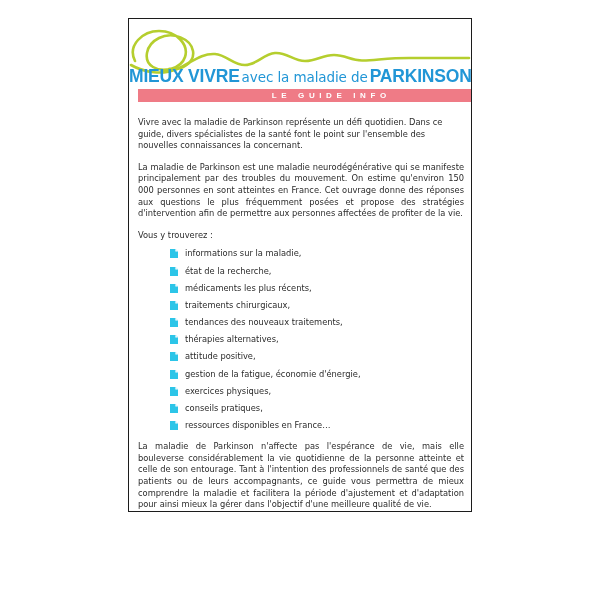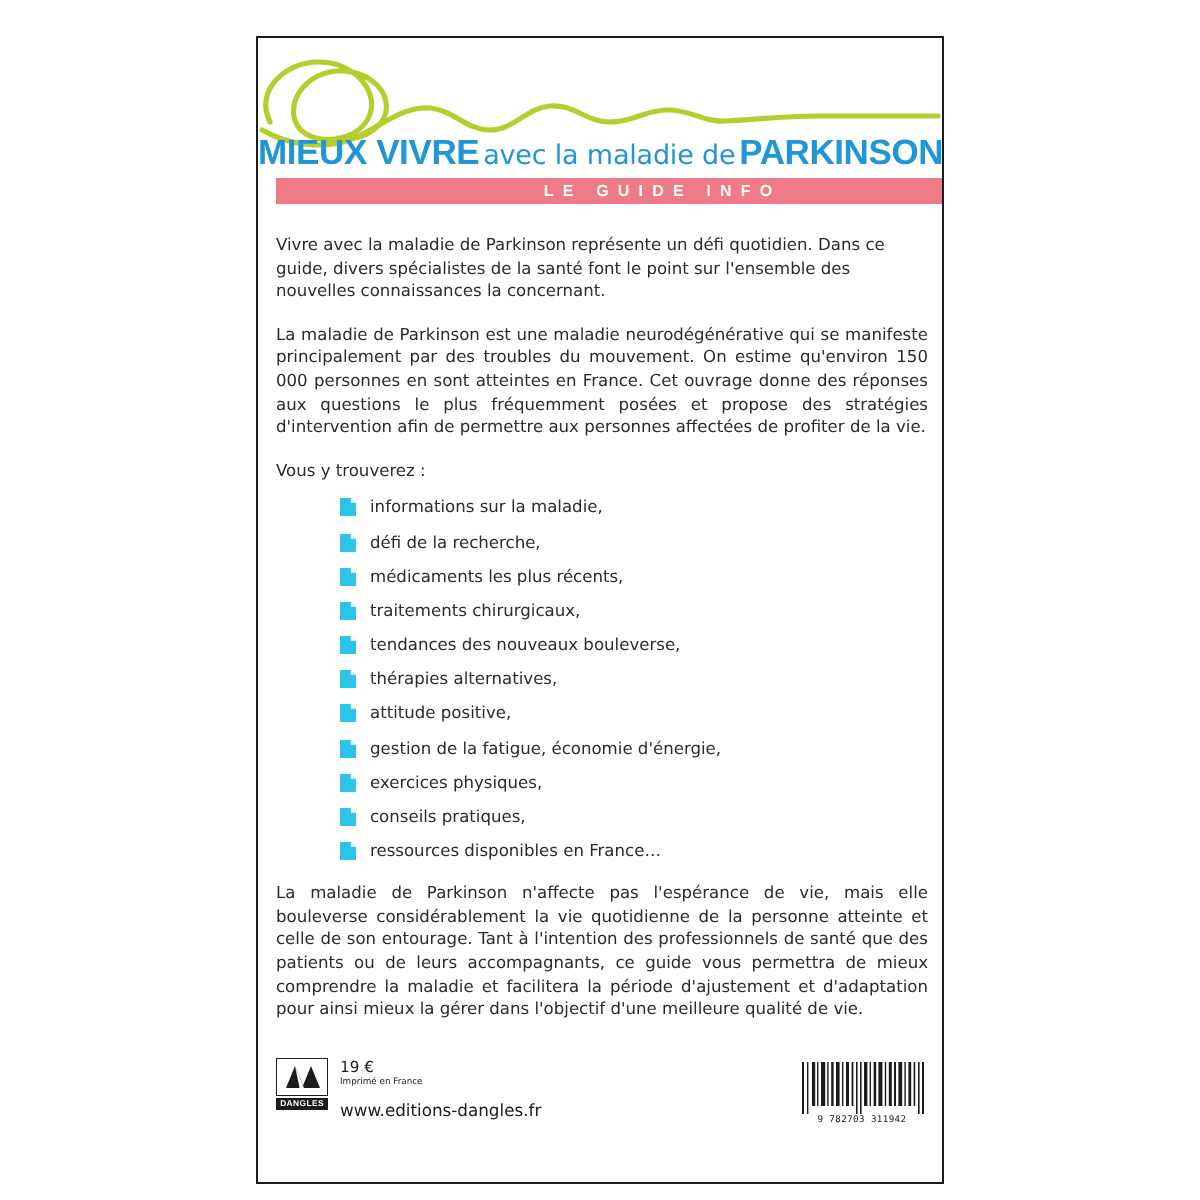--- a/index.html
+++ b/index.html
@@ -20,21 +20,21 @@
     width: 600px;
     height: 600px;
     background: #ffffff;
   }
 
   #cover {
     position: absolute;
     left: 128px;
     top: 18px;
     width: 344px;
-    height: 574px;
+    height: 494px;
     background: #ffffff;
     border: 1px solid #1c1c1c;
     box-sizing: border-box;
     overflow: hidden;
   }
 
   
   .masthead {
     position: relative;
     height: 88px;
@@ -262,42 +262,42 @@
             <path d="M0 0 H5.4 L8 2.4 V9 H0 Z" fill="#2cc5e8"></path>
             <path d="M5.4 0 L8 2.4 H5.4 Z" fill="#ffffff"></path>
           </svg>
           <span>informations sur la maladie,</span>
         </li>
         <li>
           <svg class="bullet-doc" viewBox="0 0 8 9">
             <path d="M0 0 H5.4 L8 2.4 V9 H0 Z" fill="#2cc5e8"></path>
             <path d="M5.4 0 L8 2.4 H5.4 Z" fill="#ffffff"></path>
           </svg>
-          <span>défi de la recherche,</span>
+          <span>état de la recherche,</span>
         </li>
         <li>
           <svg class="bullet-doc" viewBox="0 0 8 9">
             <path d="M0 0 H5.4 L8 2.4 V9 H0 Z" fill="#2cc5e8"></path>
             <path d="M5.4 0 L8 2.4 H5.4 Z" fill="#ffffff"></path>
           </svg>
           <span>médicaments les plus récents,</span>
         </li>
         <li>
           <svg class="bullet-doc" viewBox="0 0 8 9">
             <path d="M0 0 H5.4 L8 2.4 V9 H0 Z" fill="#2cc5e8"></path>
             <path d="M5.4 0 L8 2.4 H5.4 Z" fill="#ffffff"></path>
           </svg>
           <span>traitements chirurgicaux,</span>
         </li>
         <li>
           <svg class="bullet-doc" viewBox="0 0 8 9">
             <path d="M0 0 H5.4 L8 2.4 V9 H0 Z" fill="#2cc5e8"></path>
             <path d="M5.4 0 L8 2.4 H5.4 Z" fill="#ffffff"></path>
           </svg>
-          <span>tendances des nouveaux bouleverse,</span>
+          <span>tendances des nouveaux traitements,</span>
         </li>
         <li>
           <svg class="bullet-doc" viewBox="0 0 8 9">
             <path d="M0 0 H5.4 L8 2.4 V9 H0 Z" fill="#2cc5e8"></path>
             <path d="M5.4 0 L8 2.4 H5.4 Z" fill="#ffffff"></path>
           </svg>
         </li>
         <li>
           <svg class="bullet-doc" viewBox="0 0 8 9">
             <path d="M0 0 H5.4 L8 2.4 V9 H0 Z" fill="#2cc5e8"></path>

